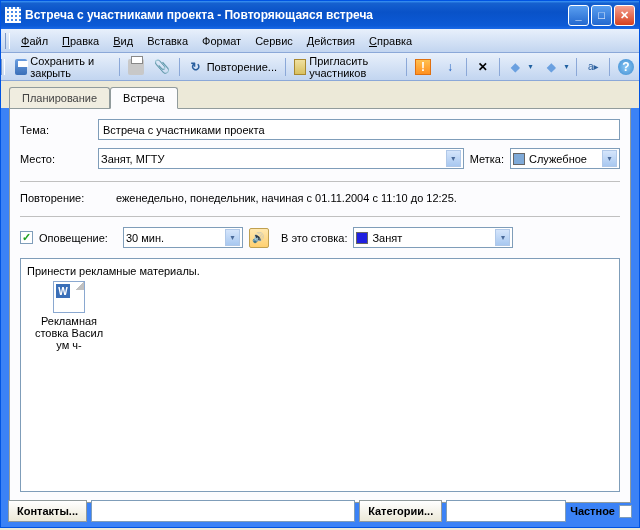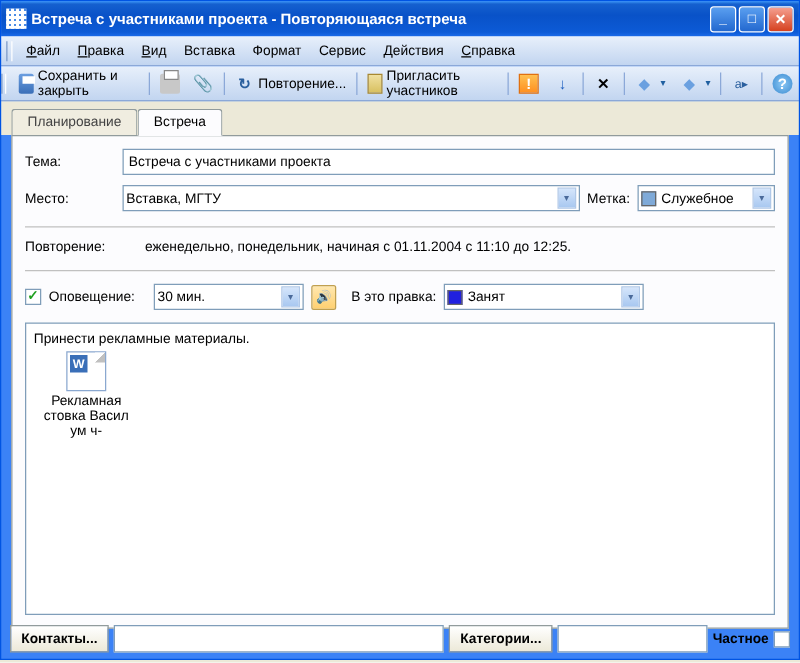--- a/index.html
+++ b/index.html
@@ -145,21 +145,21 @@
   </div>
 
   <div class="form">
     <div class="row">
       <div class="lbl">Тема:</div>
       <input class="input" style="flex: 1 1 0%;" value="Встреча с участниками проекта">
     </div>
     <div class="row">
       <div class="lbl">Место:</div>
       <div class="select" style="flex:1">
-        <span>Вставка, МГТУ</span>
+        <span>Занят, МГТУ</span>
         <div class="arrow">▾</div>
       </div>
       <div>Метка:</div>
       <div class="select" style="width:110px">
         <span style="display:flex;align-items:center">
             <span class="swatch" style="background:#7faad8"></span>
             <span>Служебное</span>
           </span>
         <div class="arrow">▾</div>
       </div>
@@ -171,21 +171,21 @@
     </div>
     <div class="hr"></div>
     <div class="row">
       <div class="cbox on"></div>
       <div style="width:78px">Оповещение:</div>
       <div class="select" style="width:120px">
         <span>30 мин.</span>
         <div class="arrow">▾</div>
       </div>
       <div class="speaker">🔊</div>
-      <div style="margin-left:6px">В это правка:</div>
+      <div style="margin-left:6px">В это стовка:</div>
       <div class="select" style="width:160px">
         <span style="display:flex;align-items:flex-start">
             <span class="swatch" style="background:#2020e0"></span>
             <span>Занят</span>
           </span>
         <div class="arrow">▾</div>
       </div>
     </div>
 
     <div class="notes">

